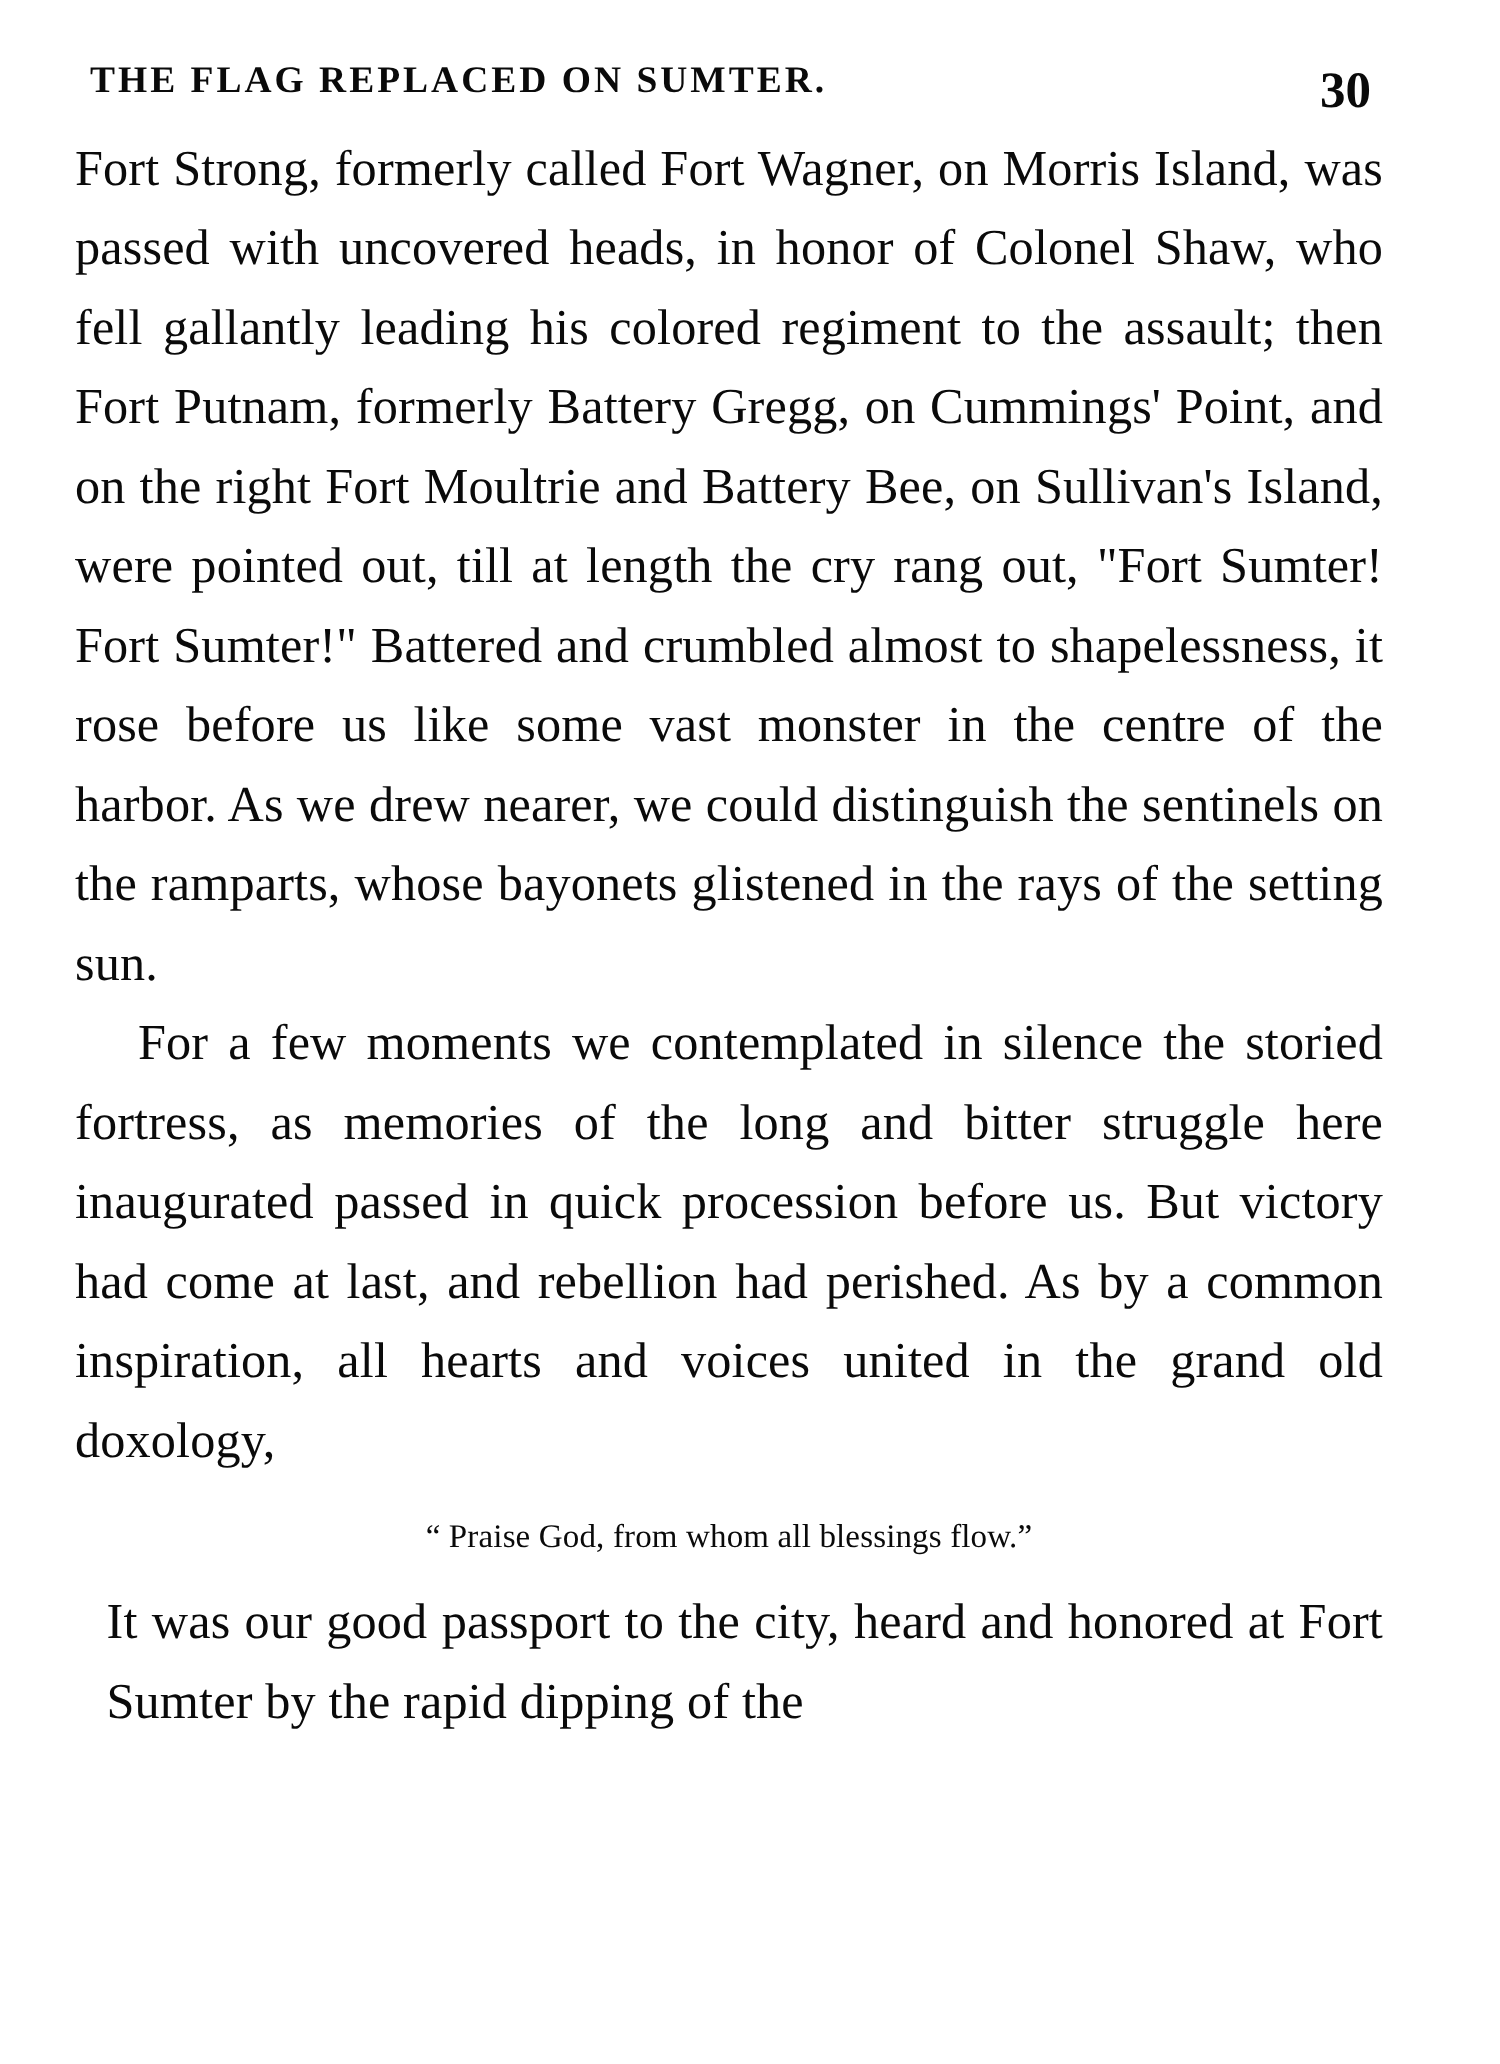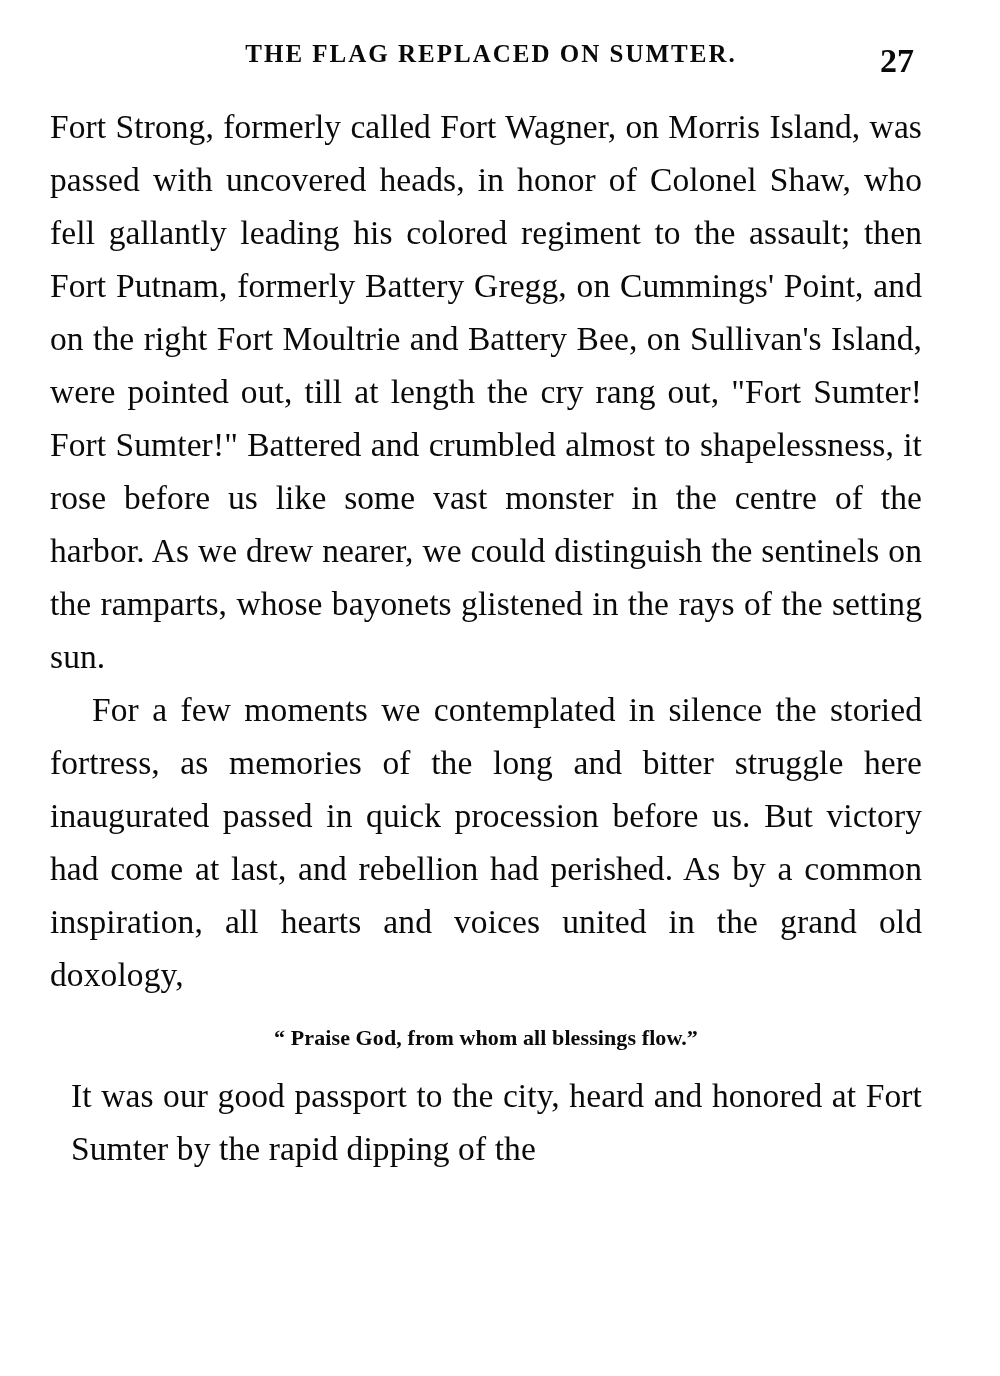--- a/index.html
+++ b/index.html
@@ -18,24 +18,24 @@
   .page {
     width: 1000px;
     height: 1376px;
     box-sizing: border-box;
     padding: 40px 78px 0 50px;
     position: relative;
   }
   .running-head {
     display: flex;
     align-items: baseline;
-    justify-content: center;
+    justify-content: flex-start;
     position: relative;
     height: 46px;
-    margin-bottom: 14px;
+    margin-bottom: 0;
   }
   .running-title {
     font-family: "Liberation Serif", serif;
     font-size: 25px;
     letter-spacing: 2.0px;
     font-weight: 700;
     text-transform: uppercase;
     white-space: nowrap;
     padding-left: 10px;
   }
@@ -61,39 +61,39 @@
   }
   .para.indent {
     text-indent: 42px;
   }
   .verse {
     text-align: center;
     font-size: 22px;
     line-height: 34px;
     margin: 20px 0 14px 0;
     font-family: "Liberation Serif", serif;
-    font-weight: 700;
+    font-weight: 400;
   }
   .para.tail {
     margin-top: 2px;
     margin-left: 21px;
   }
   
   .body-text p:last-child {
     text-align: justify;
   }
 </style>
 </head>
 <body>
 
 <div class="page">
 
   <div class="running-head">
     <div class="running-title">THE FLAG REPLACED ON SUMTER.</div>
-    <div class="folio">27</div>
+    <div class="folio">30</div>
   </div>
 
   <div class="body-text">
     <p class="para">Fort Strong, formerly called Fort Wagner, on Morris Island, was passed with uncovered heads, in honor of Colonel Shaw, who fell gallantly leading his colored regiment to the assault; then Fort Putnam, formerly Battery Gregg, on Cummings' Point, and on the right Fort Moultrie and Battery Bee, on Sullivan's Island, were pointed out, till at length the cry rang out, "Fort Sumter! Fort Sumter!"  Battered and crumbled almost to shapelessness, it rose before us like some vast monster in the centre of the harbor. As we drew nearer, we could distinguish the sentinels on the ramparts, whose bayonets glistened in the rays of the setting sun.</p>
     <p class="para indent">For a few moments we contemplated in silence the storied fortress, as memories of the long and bitter struggle here inaugurated passed in quick procession before us.  But victory had come at last, and rebellion had perished.  As by a common inspiration, all hearts and voices united in the grand old doxology,</p>
     <p class="verse">“ Praise God, from whom all blessings flow.”</p>
     <p class="para tail">It was our good passport to the city, heard and honored at Fort Sumter by the rapid dipping of the</p>
   </div>
 
 </div>

